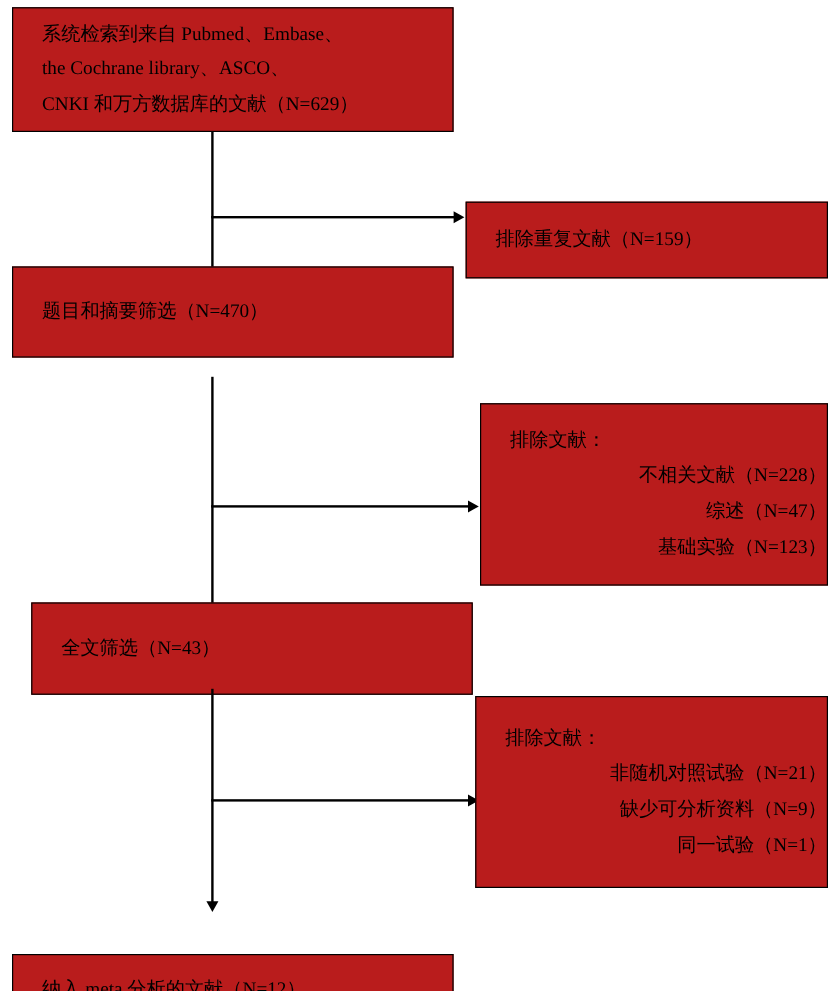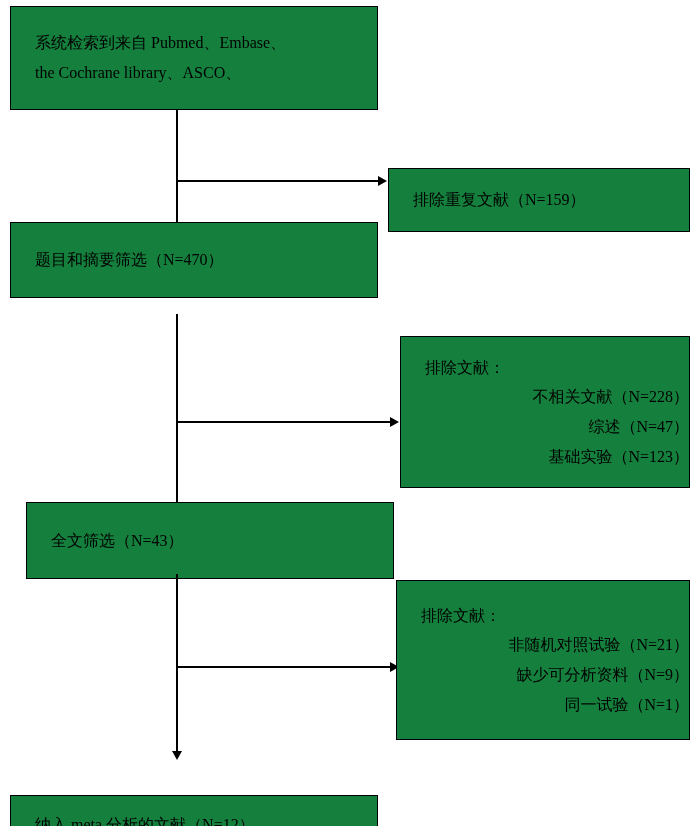--- a/index.html
+++ b/index.html
@@ -19,21 +19,21 @@
     position: absolute;
     left: 0;
     top: 0;
     width: 700px;
     height: 826px;
   }
   .box {
     position: absolute;
     border: 1px solid #000000;
     box-sizing: border-box;
-    background: #15803d;
+    background: #b91c1c;
     font-size: 16px;
     line-height: 1.85;
     color: #000000;
   }
   .box .txt {
     display: block;
     white-space: pre;
   }
   .pad-l {
     padding-left: 24px;
@@ -71,20 +71,21 @@
   }
 </style>
 </head>
 <body>
 
 <div id="canvas">
 
   <div class="box vcenter pad-l" style="left:10px; top:6px; width:368px; height:104px;">
     <span class="txt">系统检索到来自 Pubmed、Embase、</span>
     <span class="txt">the Cochrane library、ASCO、</span>
+    <span class="txt">CNKI 和万方数据库的文献（N=629）</span>
   </div>
 
   <div class="line vline" style="left:176px; top:110px; height:122px;"></div>
   <div class="arrow-down" style="left:172px; top:229px;"></div>
 
   <div class="line hline" style="left:176px; top:180px; width:203px;"></div>
   <div class="arrow-right" style="left:378px; top:176px;"></div>
 
   <div class="box vcenter pad-l" style="left:388px; top:148px; width:302px; height:64px;margin-top:20px;">
     <span class="txt">排除重复文献（N=159）</span>

